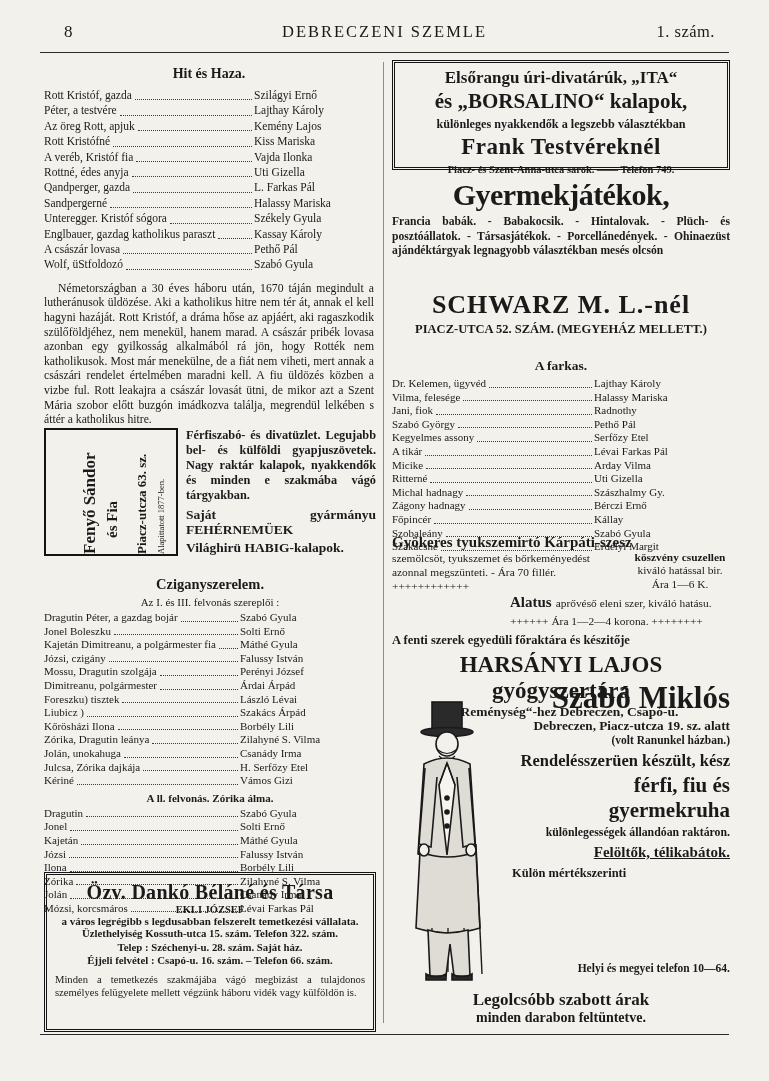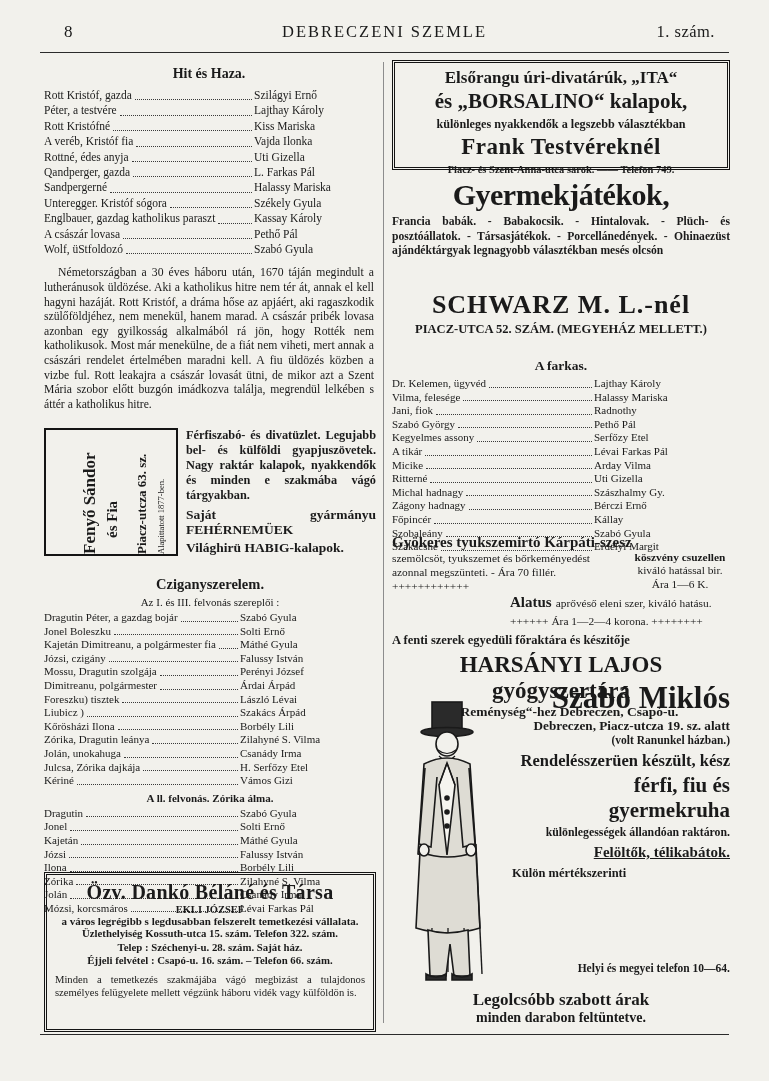--- a/index.html
+++ b/index.html
@@ -151,20 +151,25 @@
     <div class="dlist" id="castA">
         <div class="drow rw">
           <span class="l">Rott Kristóf, gazda</span>
           <span class="dots"></span>
           <span class="r">Szilágyi Ernő</span>
         </div>
         <div class="drow rw">
           <span class="l">Péter, a testvére</span>
           <span class="dots"></span>
           <span class="r">Lajthay Károly</span>
+        </div>
+        <div class="drow rw">
+          <span class="l">Az öreg Rott, apjuk</span>
+          <span class="dots"></span>
+          <span class="r">Kemény Lajos</span>
         </div>
         <div class="drow rw">
           <span class="l">Rott Kristófné</span>
           <span class="dots"></span>
           <span class="r">Kiss Mariska</span>
         </div>
         <div class="drow rw">
           <span class="l">A veréb, Kristóf fia</span>
           <span class="dots"></span>
           <span class="r">Vajda Ilonka</span>

